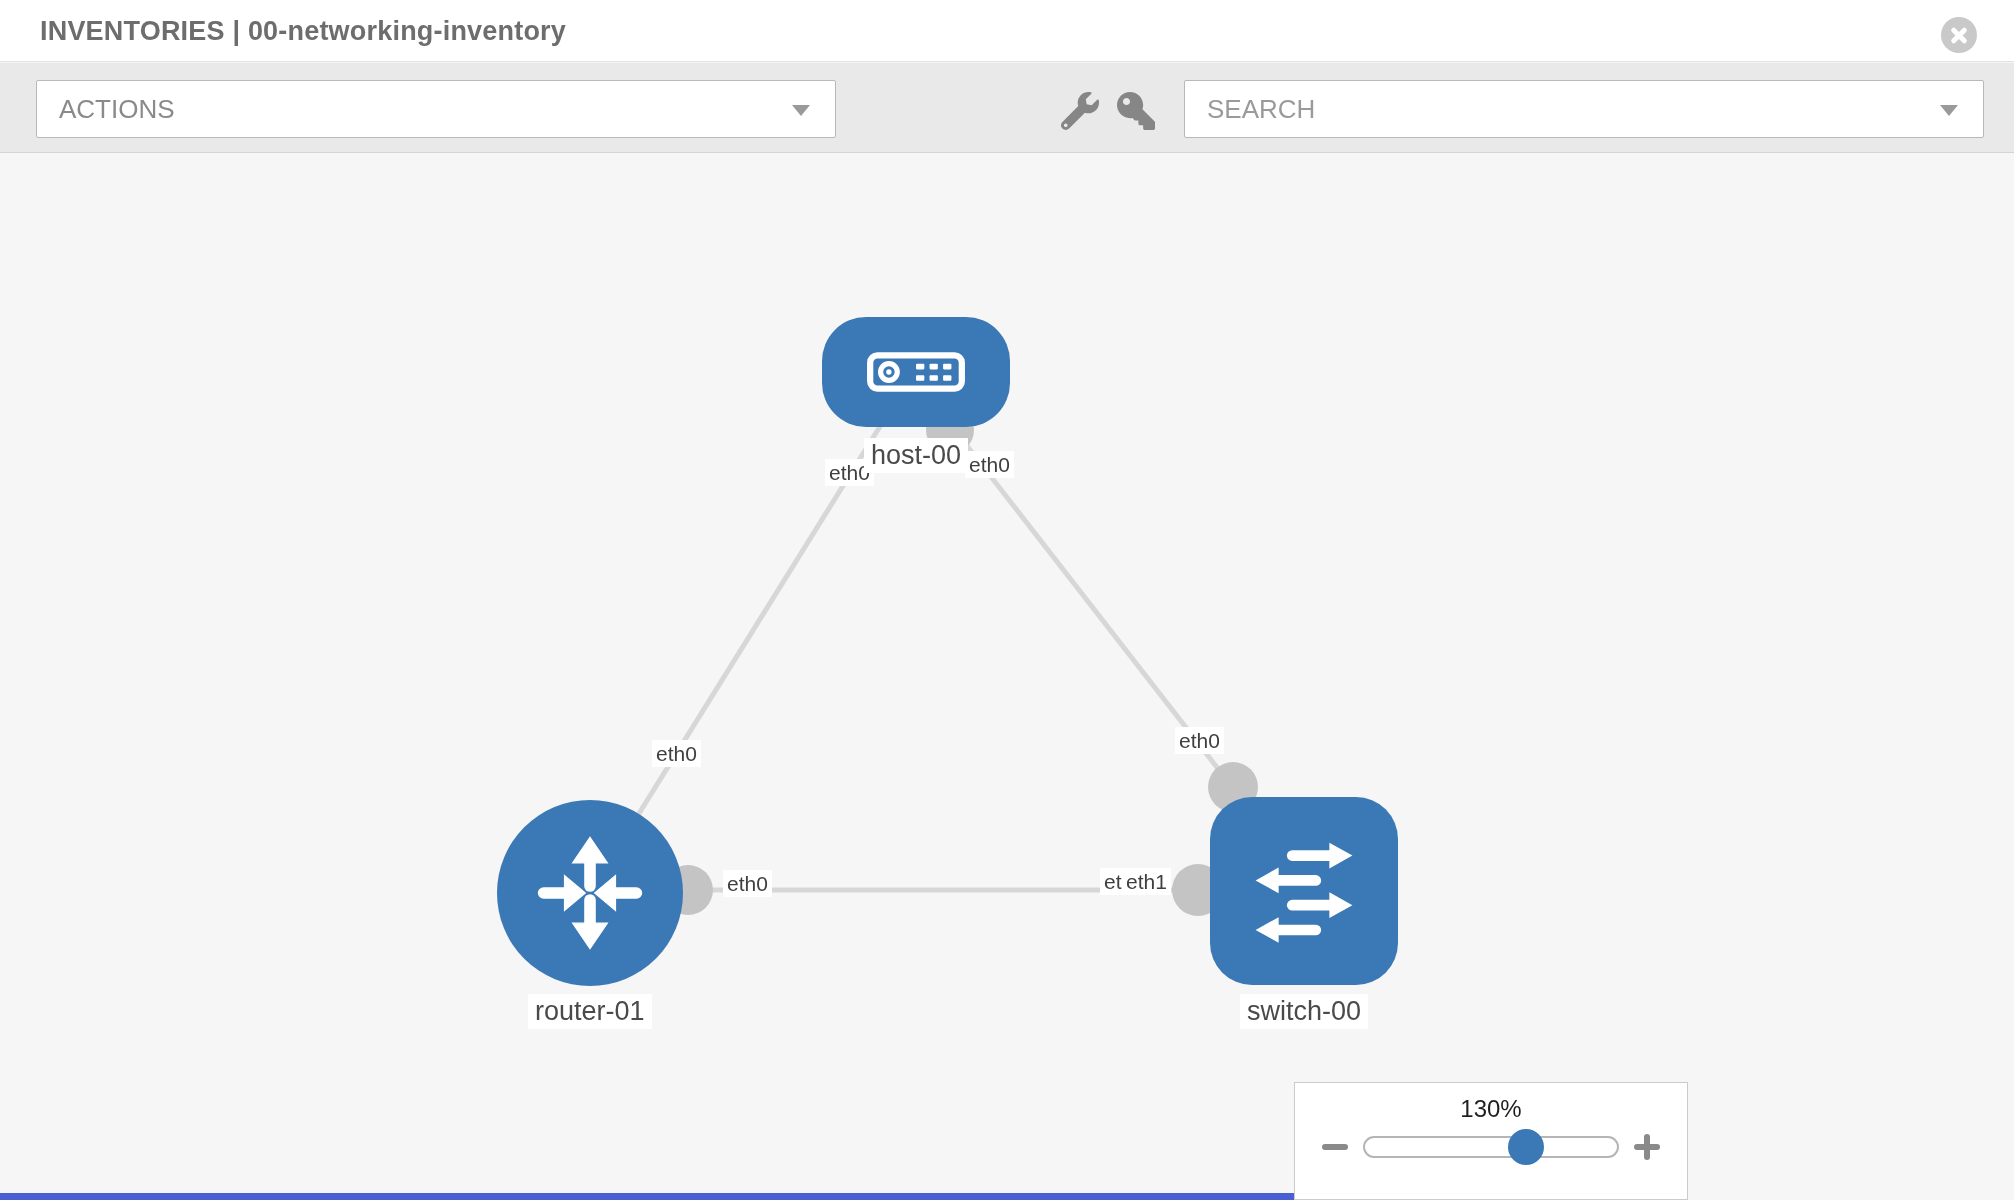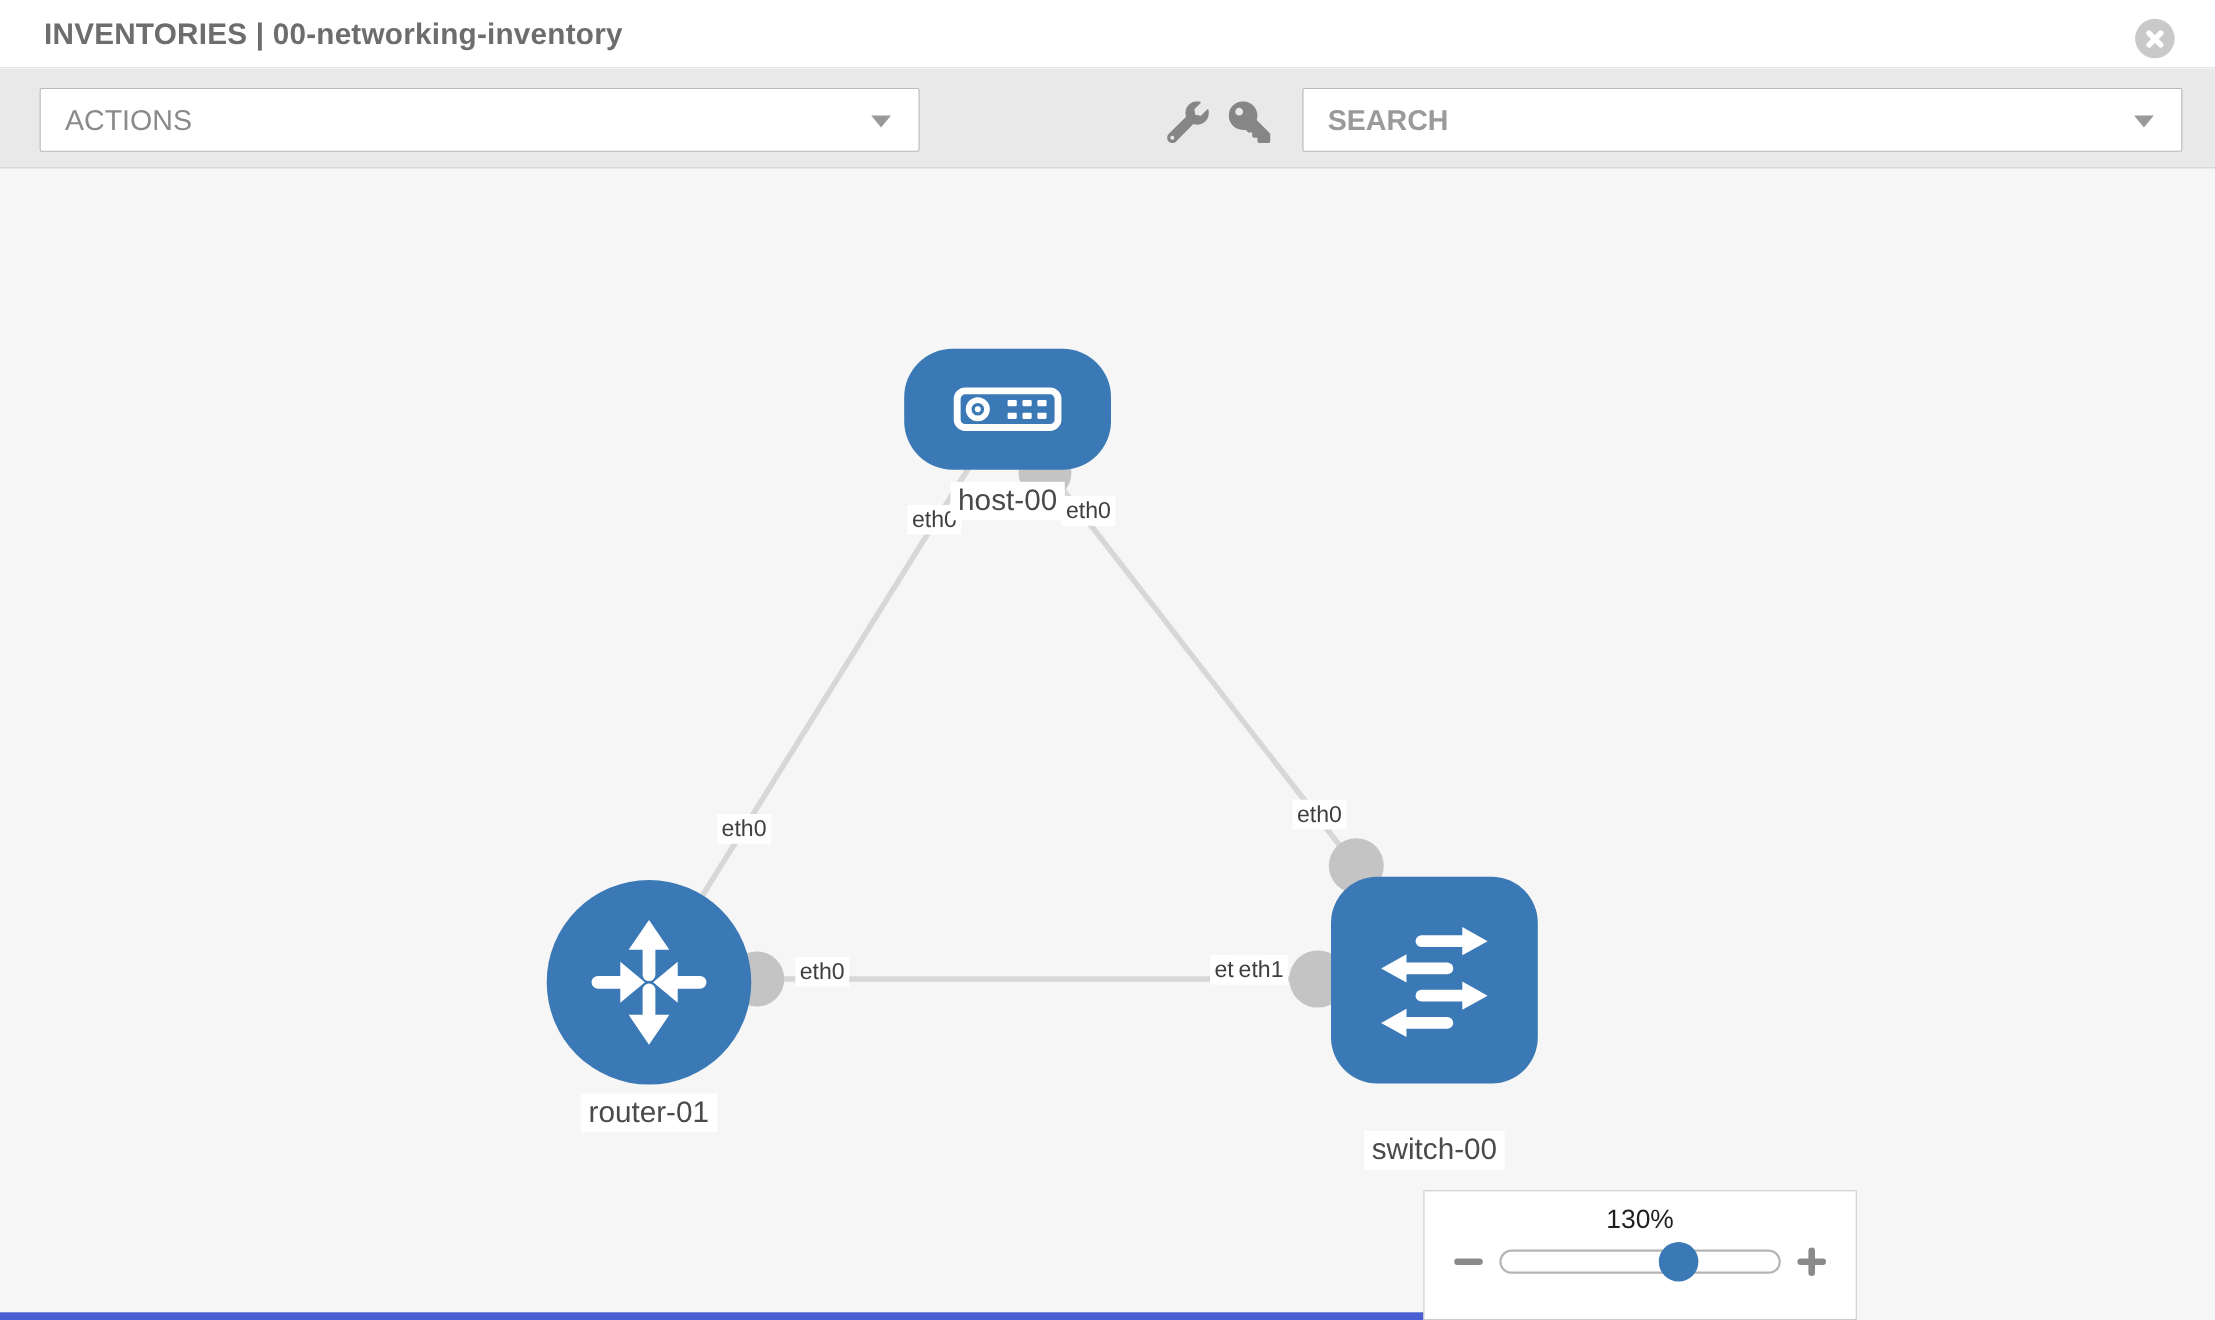--- a/index.html
+++ b/index.html
@@ -20,21 +20,21 @@
   .close-btn .bar.b2 { transform:rotate(-45deg); }
 
   
   .toolbar { position:absolute; left:0; top:63px; width:2014px; height:90px;
              background:#e9e9e9; border-bottom:1px solid #d4d4d4; z-index:30; }
   .select-box { position:absolute; top:17px; height:58px; background:#ffffff;
                 border:1px solid #b9b9b9; border-radius:2px; cursor:pointer; }
   .select-box .label { position:absolute; left:22px; top:0; line-height:56px; font-size:26px; }
   .actions-box { left:36px;  width:800px; }
   .actions-box .label { color:#8a8a8a; }
-  .search-box  { left:1184px; width:800px;font-weight:bold; }
+  .search-box  { left:1184px; width:800px; }
   .search-box .label { color:#9a9a9a; }
   .caret { position:absolute; right:25px; top:24px; width:0; height:0;
            border-left:9px solid transparent; border-right:9px solid transparent;
            border-top:11px solid #9a9a9a; }
   .tool-icon { position:absolute; top:26px; width:44px; height:44px; cursor:pointer; }
   .tool-icon svg { width:38px; height:38px; display:block; margin:3px auto; }
   .wrench-btn { left:1058px; }
   .key-btn    { left:1114px; }
 
   
@@ -167,21 +167,21 @@
   <div class="chip" style="left:825px;  top:459px;">eth0</div>
   <div class="chip" style="left:965px;  top:451px;">eth0</div>
   <div class="chip" style="left:652px;  top:740px;">eth0</div>
   <div class="chip" style="left:1175px; top:727px;">eth0</div>
   <div class="chip" style="left:723px;  top:870px;">eth0</div>
   <div class="chip" style="left:1100px; top:868px; z-index:10;">eth0</div>
   <div class="chip" style="left:1122px; top:868px; z-index:11;">eth1</div>
 
   <div class="node-label" style="left:864px;  top:438px;">host-00</div>
   <div class="node-label" style="left:528px;  top:994px;">router-01</div>
-  <div class="node-label" style="left:1240px; top:994px;margin-top:34px;">switch-00</div>
+  <div class="node-label" style="left:1240px; top:994px;">switch-00</div>
 
   <div class="zoom-panel">
     <div class="zoom-level">130%</div>
     <div class="zoom-row">
       <div class="zoom-minus">
           <div class="hbar"></div>
         </div>
       <div class="zoom-track">
         <div class="zoom-thumb"></div>
       </div>

